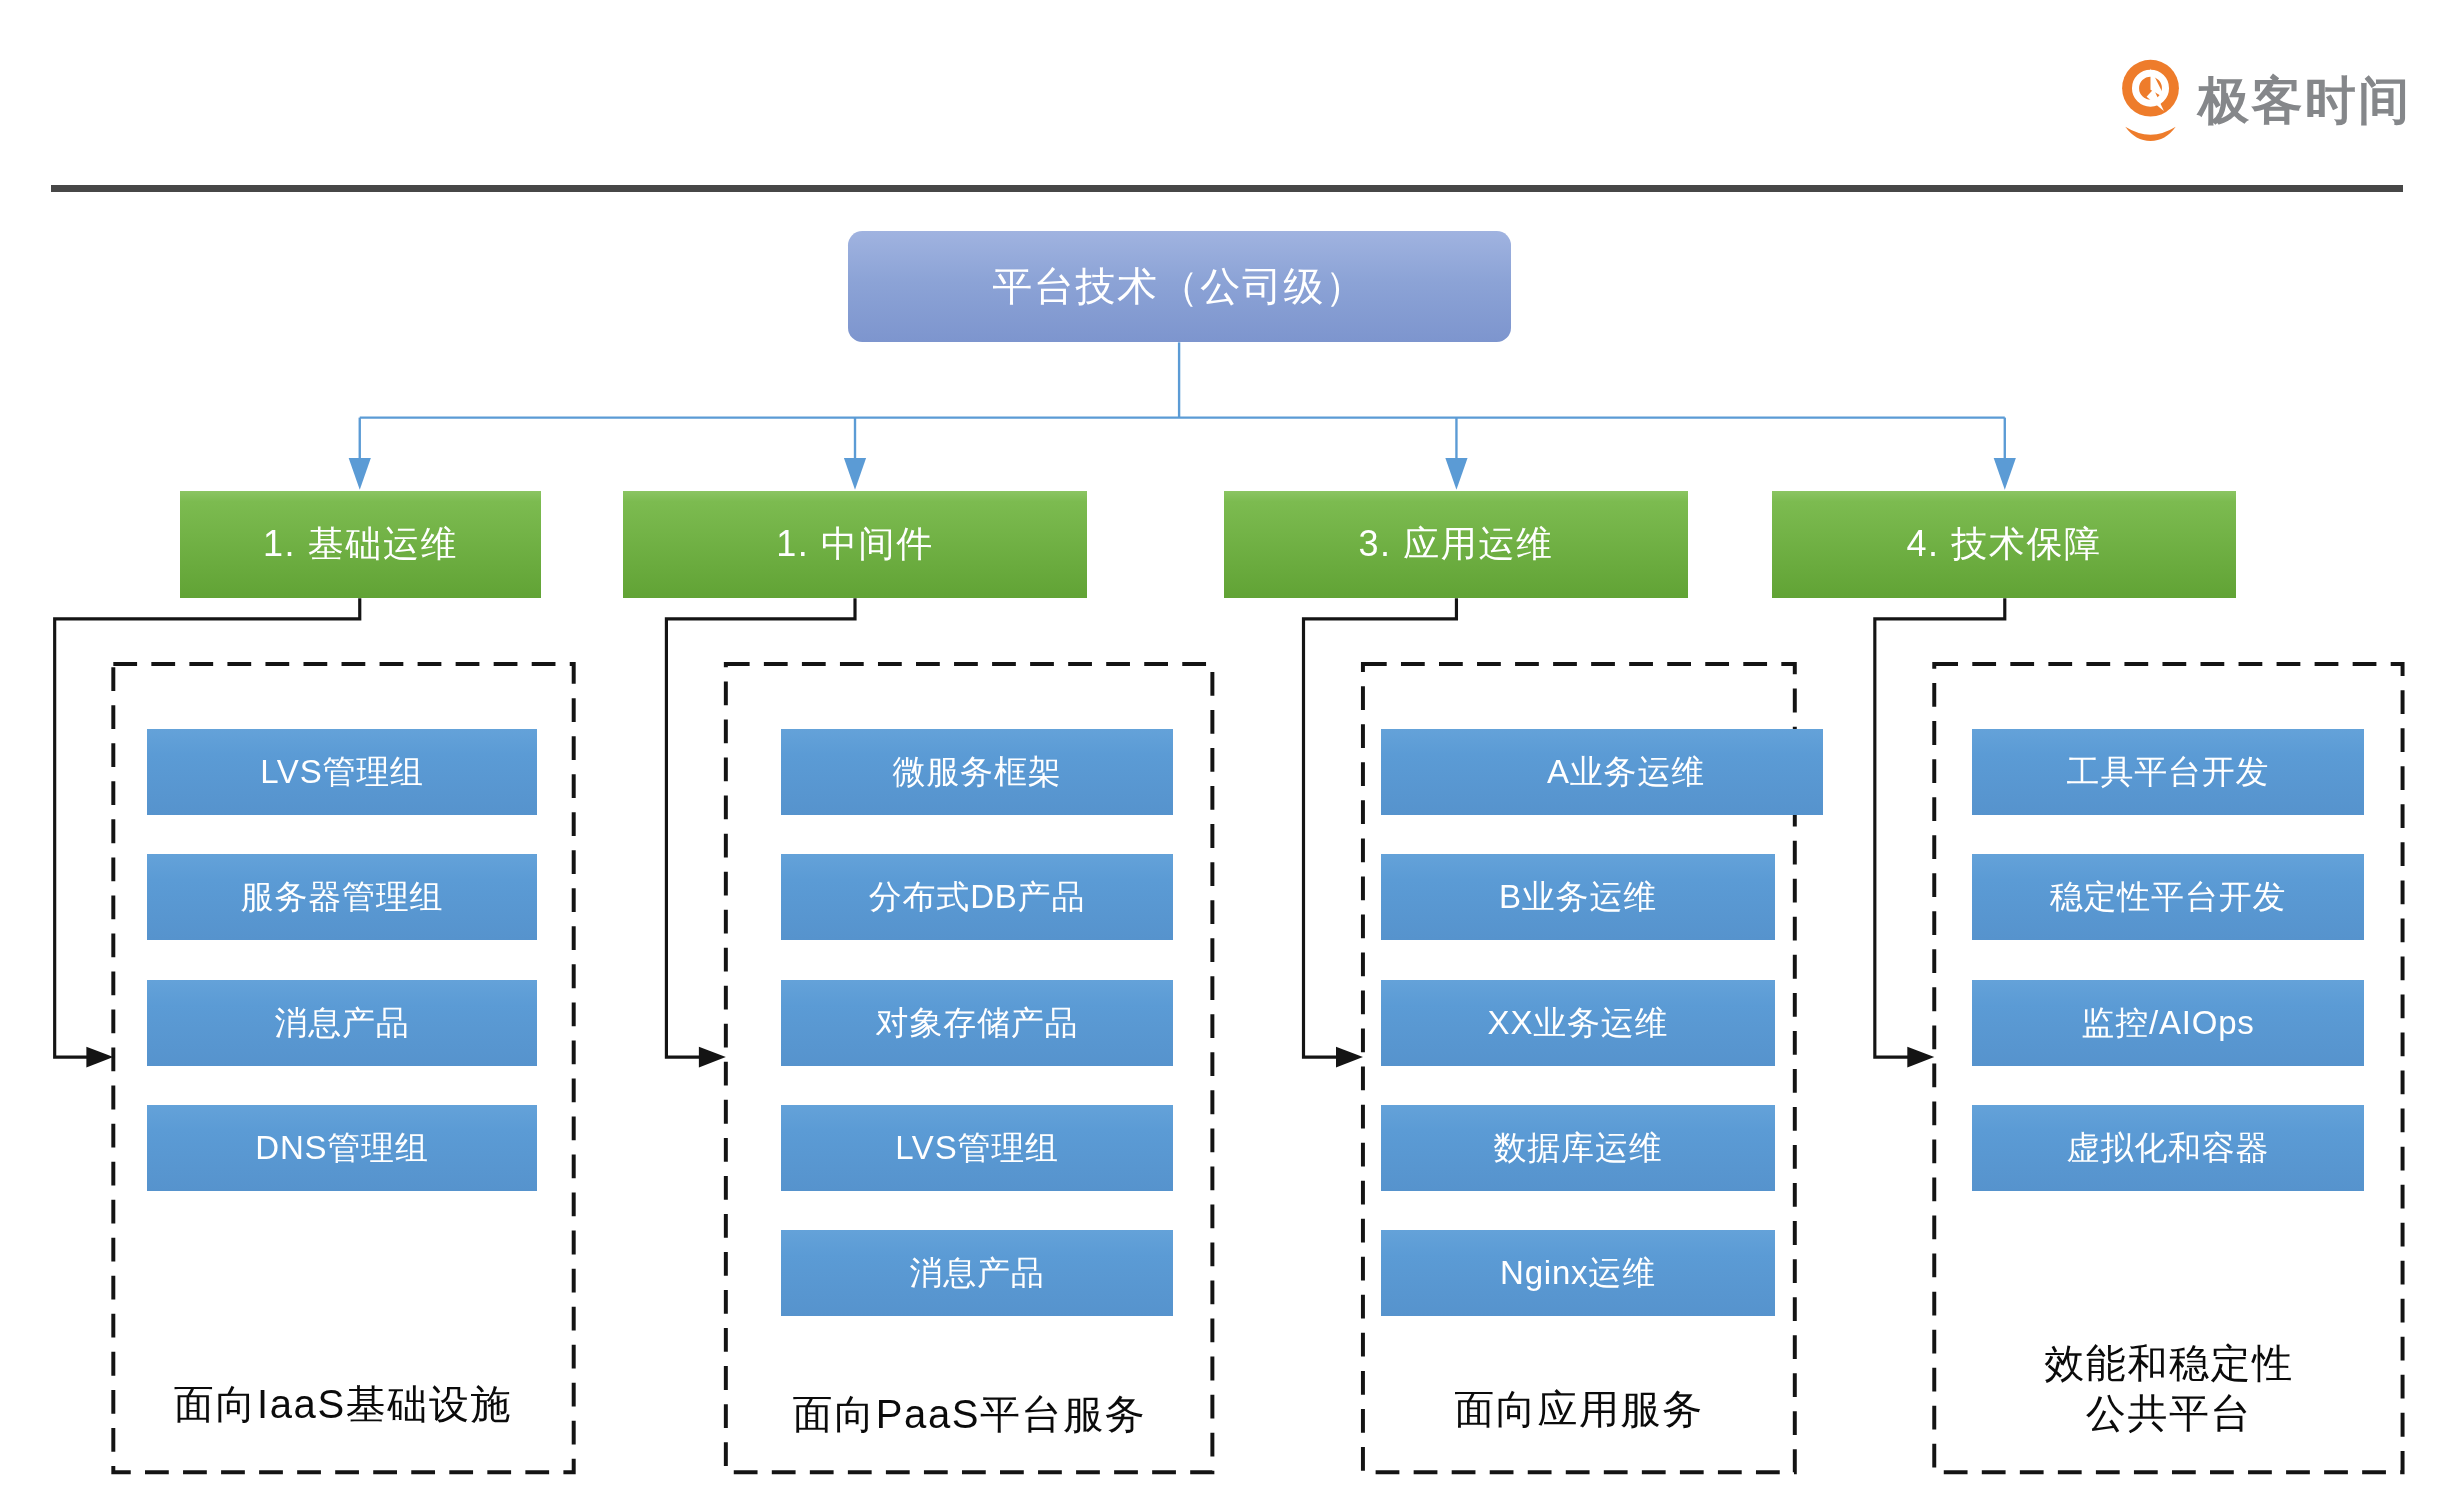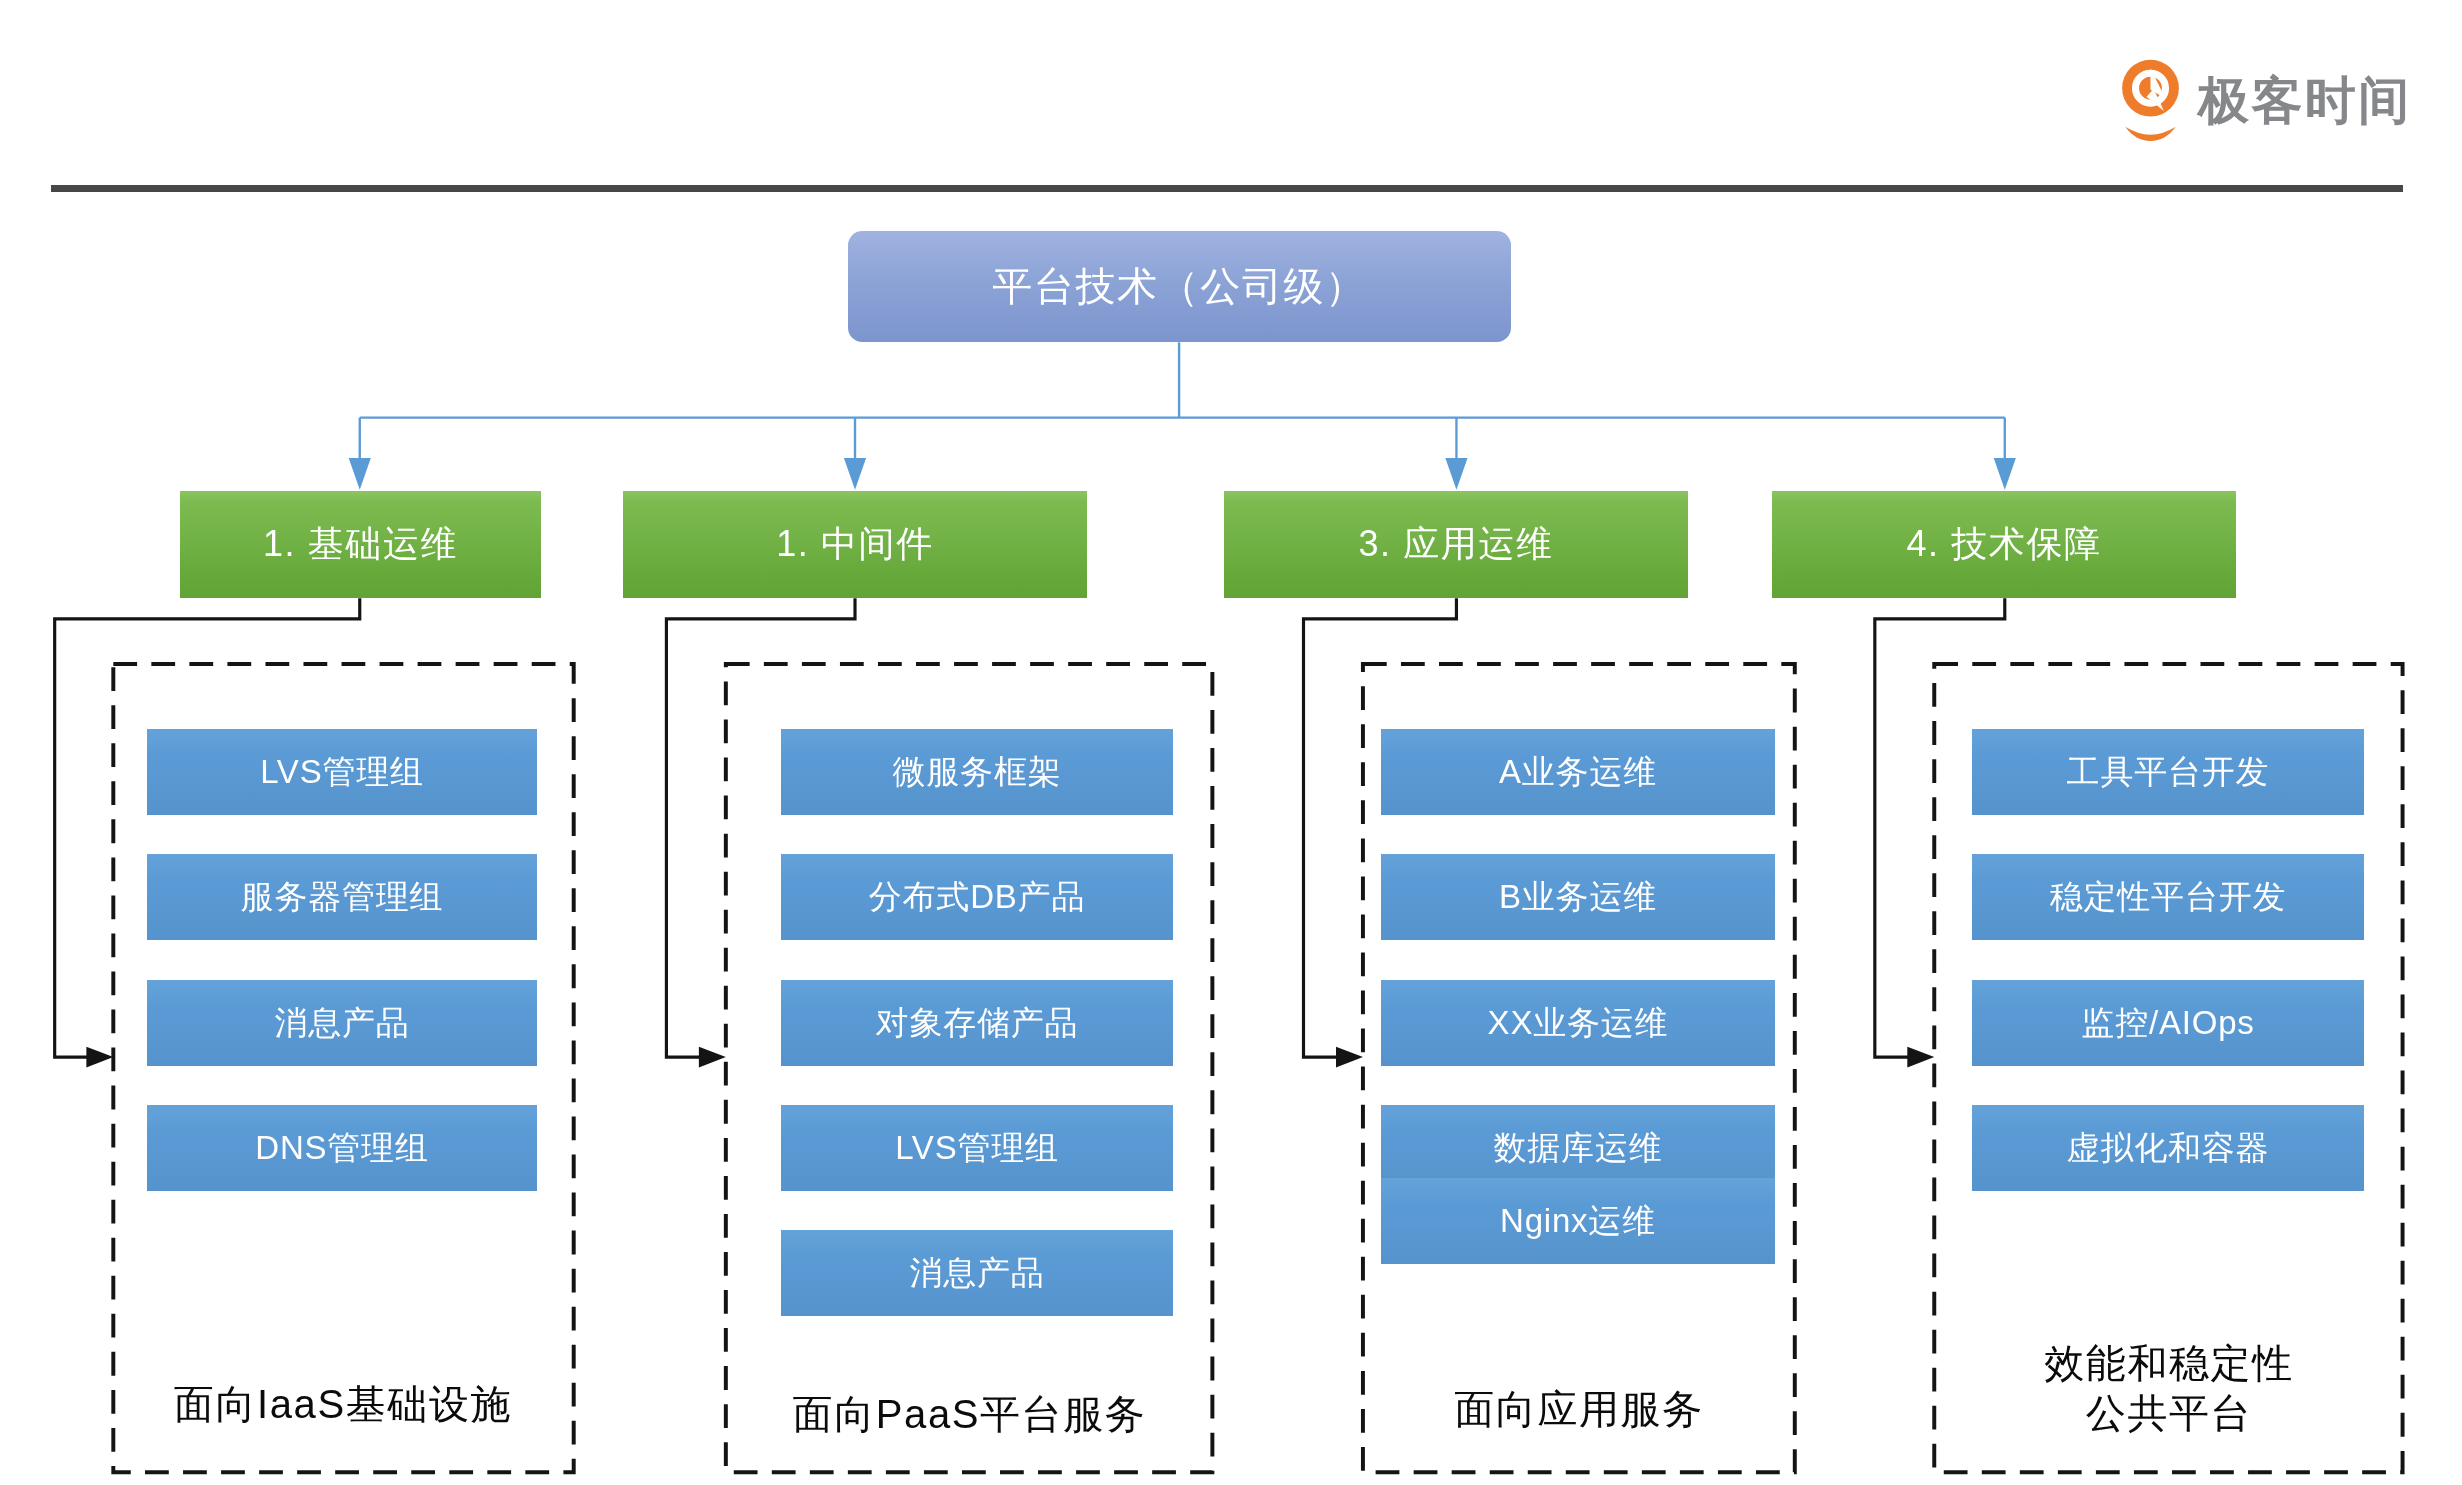--- a/index.html
+++ b/index.html
@@ -115,25 +115,25 @@
       <div class="abs group-header" style="left: 623px; width: 464px;">1. 中间件</div>
       <div class="abs" style="left: 726px; top: 664px; width: 487px; height: 808px;"></div>
       <div class="abs org-item" style="left: 781px; width: 392px; top: 729px;">微服务框架</div>
       <div class="abs org-item" style="left: 781px; width: 392px; top: 854px;">分布式DB产品</div>
       <div class="abs org-item" style="left: 781px; width: 392px; top: 980px;">对象存储产品</div>
       <div class="abs org-item" style="left: 781px; width: 392px; top: 1105px;">LVS管理组</div>
       <div class="abs org-item" style="left: 781px; width: 392px; top: 1230px;">消息产品</div>
       <div class="abs group-caption" style="left: 726px; width: 487px; top: 1389px;">面向PaaS平台服务</div>
       <div class="abs group-header" style="left: 1224px; width: 464px;">3. 应用运维</div>
       <div class="abs" style="left: 1363px; top: 664px; width: 432px; height: 808px;"></div>
-      <div class="abs org-item" style="left: 1381px; width: 394px; top: 729px;">A业务运维</div>
+      <div class="abs org-item" style="left: 1381px; width: 394px; top: 729px; padding-left: 48px;">A业务运维</div>
       <div class="abs org-item" style="left: 1381px; width: 394px; top: 854px;">B业务运维</div>
       <div class="abs org-item" style="left: 1381px; width: 394px; top: 980px;">XX业务运维</div>
       <div class="abs org-item" style="left: 1381px; width: 394px; top: 1105px;">数据库运维</div>
-      <div class="abs org-item" style="left: 1381px; width: 394px; top: 1178px;">Nginx运维</div>
+      <div class="abs org-item" style="left: 1381px; width: 394px; top: 1230px;">Nginx运维</div>
       <div class="abs group-caption" style="left: 1363px; width: 432px; top: 1384px;">面向应用服务</div>
       <div class="abs group-header" style="left: 1772px; width: 464px;">4. 技术保障</div>
       <div class="abs" style="left: 1935px; top: 664px; width: 468px; height: 808px;"></div>
       <div class="abs org-item" style="left: 1972px; width: 392px; top: 729px; font-family: Liberation Mono, monospace;">工具平台开发</div>
       <div class="abs org-item" style="left: 1972px; width: 392px; top: 854px;">稳定性平台开发</div>
       <div class="abs org-item" style="left: 1972px; width: 392px; top: 980px;">监控/AIOps</div>
       <div class="abs org-item" style="left: 1972px; width: 392px; top: 1105px;">虚拟化和容器</div>
       <div class="abs group-caption" style="left: 1935px; width: 468px; top: 1338px;">效能和稳定性
 公共平台</div>
     </div>

